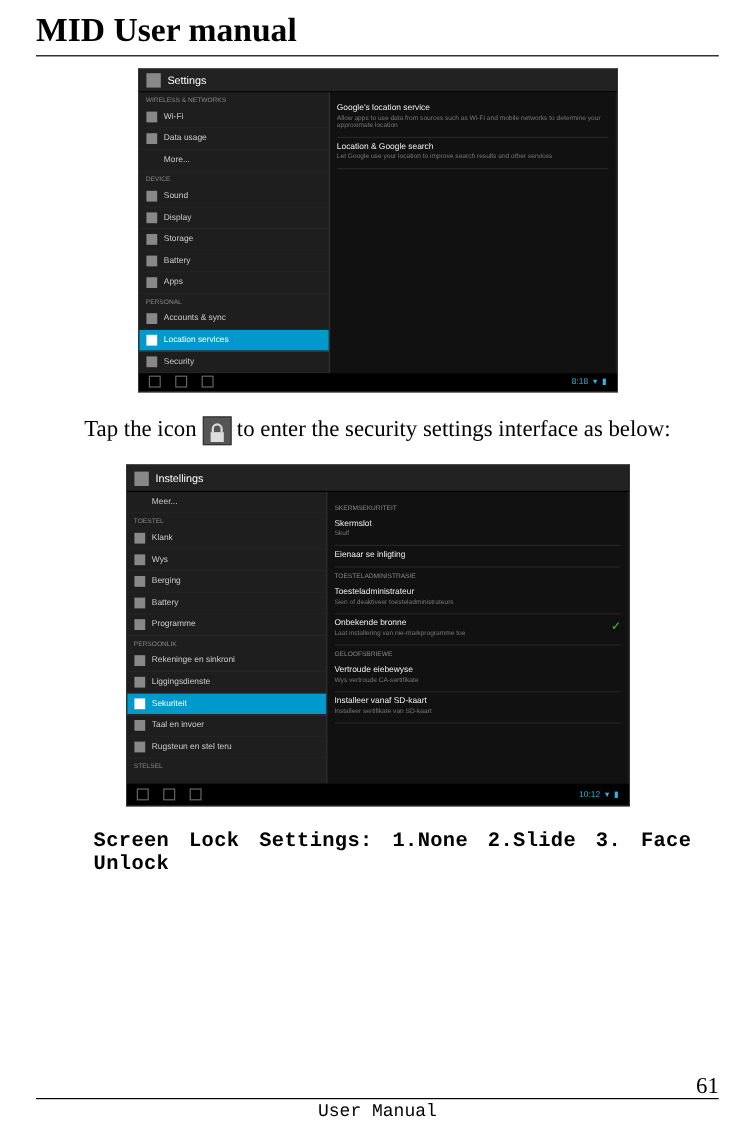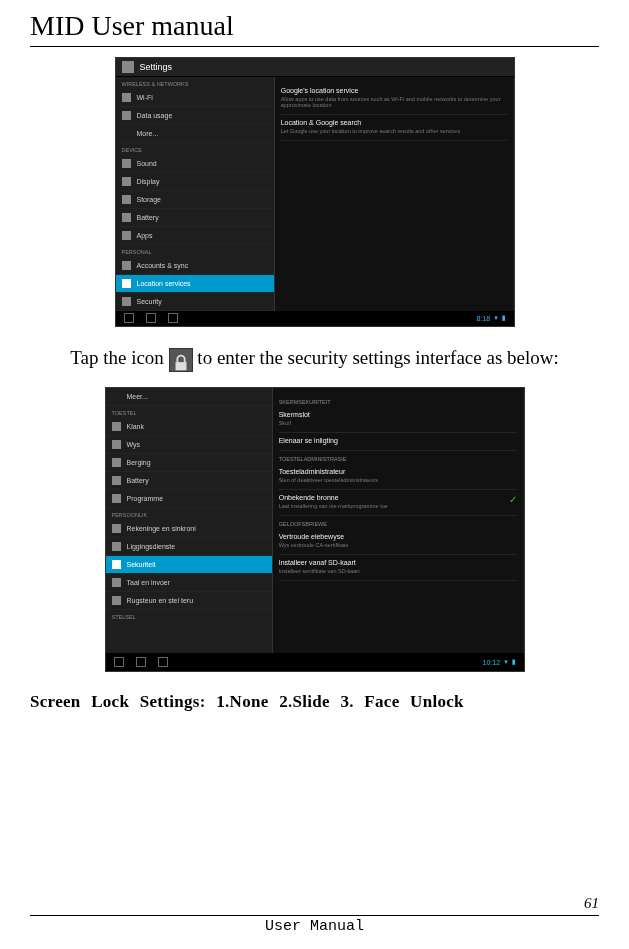--- a/index.html
+++ b/index.html
@@ -10,21 +10,21 @@
     body {
       font-family: Georgia, 'Times New Roman', serif;
       background: #fff;
       width: 629px;
       height: 949px;
       padding: 10px 30px;
       position: relative;
     }
     .doc-title {
       font-size: 28px;
-      font-weight: normal;
+      font-weight: bold;
       border-bottom: 1.5px solid #000;
       padding-bottom: 4px;
       margin-bottom: 10px;
     }
     .screenshot {
       display: block;
       margin: 0 auto 12px;
       background: #1a1a1a;
       border: 1px solid #333;
     }
@@ -51,44 +51,44 @@
       position: relative;
       border: 1px solid #333;
     }
     .inline-icon svg {
       width: 100%;
       height: 100%;
     }
     .screen-lock {
       font-size: 17px;
       font-weight: bold;
-      font-family: Liberation Serif, serif;
+      font-family: Liberation Mono, monospace;
       word-spacing: 6px;
       margin-top: 20px;
       letter-spacing: 0.3px;
+      margin-left: 48px;
     }
     .footer {
       position: absolute;
       bottom: 14px;
       left: 30px;
       right: 30px;
       text-align: center;
       font-size: 15px;
     }
     .footer-line {
       border-top: 1px solid #000;
       padding-top: 2px;
       font-family: Liberation Mono, monospace;
     }
     .page-num {
       position: absolute;
       right: 0;
       top: -20px;
-      font-size: 15px;
-      font-style: italic;
+      font-size: 19px;
     }
 
     
     .shot-inner {
       display: flex;
       flex-direction: column;
       height: 100%;
       font-family: Arial, sans-serif;
       font-size: 7px;
       color: #ccc;
@@ -293,20 +293,24 @@
     <svg viewBox="0 0 24 24">
         <rect x="6" y="11" width="12" height="9" fill="#ddd"></rect>
         <path d="M8 11 V8 a4 4 0 0 1 8 0 V11" fill="none" stroke="#ddd" stroke-width="2"></path>
       </svg>
   </span>
   <span> to enter the security settings interface as below:</span>
 </p>
 
 <div class="screenshot shot2">
   <div class="shot-inner">
+    <div class="topbar">
+      <div class="topbar-icon"></div>
+      <div class="topbar-title">Instellings</div>
+    </div>
     <div class="cols">
       <div class="left-col">
         <div class="menu-item">
             <div class="mi-icon blank"></div>
             <span>Meer...</span>
           </div>
         <div class="section-hdr">TOESTEL</div>
         <div class="menu-item">
             <div class="mi-icon"></div>
             <span>Klank</span>

